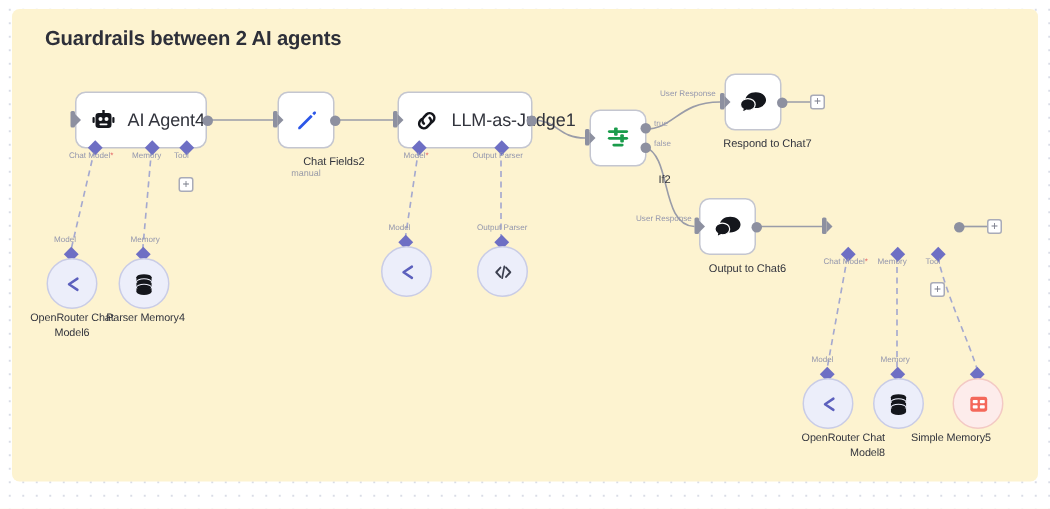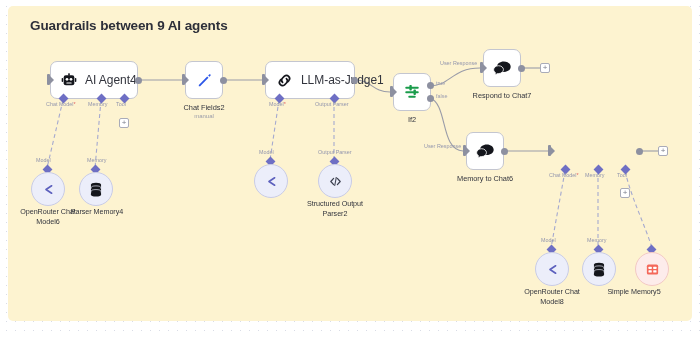--- a/index.html
+++ b/index.html
@@ -51,21 +51,21 @@
   .node-title {
     font-size: 12px;
     color: #32343d;
     white-space: nowrap;
     letter-spacing: -0.05px;
   }
   .node-label {
     position: absolute;
     font-size: 7.4px;
     color: #32343d;
-    text-align: center;
+    text-align: right;
     white-space: nowrap;
     letter-spacing: -0.05px;
   }
   .node-sublabel {
     position: absolute;
     font-size: 6px;
     color: #9a9ca8;
     text-align: center;
     white-space: nowrap;
   }
@@ -147,21 +147,21 @@
     white-space: nowrap;
   }
   svg.icon { display: block; }
 </style>
 </head>
 <body>
 
 <div id="canvas">
 
   <div id="sticky">
-    <div id="sticky-title">Guardrails between 9 AI agents</div>
+    <div id="sticky-title">Guardrails between 2 AI agents</div>
   </div>
 
   <svg id="edges" xmlns="http://www.w3.org/2000/svg">
 
     <path d="M 141 80 L 182 80" stroke="#9a9ca8" stroke-width="1.1" fill="none"></path>
 
     <path d="M 223 80 L 262 80" stroke="#9a9ca8" stroke-width="1.1" fill="none"></path>
 
     <path d="M 355 80 C 372 80, 372 92, 390 92" stroke="#9a9ca8" stroke-width="1.1" fill="none"></path>
 
@@ -275,21 +275,21 @@
     <span>
       <svg class="icon" width="19" height="17" viewBox="0 0 26 22">
         <path d="M14.8 1.4 C20.2 1.4 24.2 4.6 24.2 8.6 C24.2 12.6 20.2 15.8 14.8 15.8 C13.6 15.8 12.5 15.66 11.5 15.4 L7.2 17.6 L8.1 14.0 C6.1 12.7 5.4 10.8 5.4 8.6 C5.4 4.6 9.4 1.4 14.8 1.4 Z" fill="#14161c"></path>
         <path d="M7.6 7.2 C3.8 7.2 0.9 9.6 0.9 12.5 C0.9 14.2 1.8 15.6 3.3 16.6 L2.6 19.8 L6.5 17.8 C7.0 17.9 7.3 17.95 7.6 17.95 C11.4 17.95 14.3 15.5 14.3 12.5 C14.3 9.6 11.4 7.2 7.6 7.2 Z" fill="#14161c" stroke="#ffffff" stroke-width="1.1"></path>
       </svg>
     </span>
   </div>
   <div class="port-in arrow" style="left:463px; top:145px;"></div>
   <div class="port-out" style="left:501px; top:148px;"></div>
   <div class="edge-label" style="left:424px; top:143px;">User Response</div>
-  <div class="node-label" style="left:446px; top:174px; width:78px;">Memory to Chat6</div>
+  <div class="node-label" style="left:446px; top:174px; width:78px;">Output to Chat6</div>
 
   <div class="port-in arrow" style="left:548px; top:145px;"></div>
   <div class="port-out" style="left:636px; top:148px;"></div>
   <div class="plus-btn" style="left:658px; top:146px;">+</div>
   <div class="port-diamond" style="left:562px; top:166px;"></div>
   <div class="port-diamond" style="left:595px; top:166px;"></div>
   <div class="port-diamond" style="left:622px; top:166px;"></div>
   <div class="port-caption" style="left:549px; top:172px;"><span>Chat Model</span><span class="req">*</span></div>
   <div class="port-caption" style="left:585px; top:172px;">Memory</div>
   <div class="port-caption" style="left:617px; top:172px;">Tool</div>
@@ -337,32 +337,31 @@
   <div class="port-diamond" style="left:331px; top:158px;"></div>
   <div class="subnode" style="left:318px; top:164px;">
     <span>
       <svg class="icon" width="15" height="15" viewBox="0 0 24 24">
         <path d="M9 7 L4.5 12 L9 17" stroke="#3c4050" stroke-width="2" fill="none" stroke-linecap="round" stroke-linejoin="round"></path>
         <path d="M15 7 L19.5 12 L15 17" stroke="#3c4050" stroke-width="2" fill="none" stroke-linecap="round" stroke-linejoin="round"></path>
         <path d="M13.2 5.6 L10.8 18.4" stroke="#3c4050" stroke-width="1.8" fill="none" stroke-linecap="round"></path>
       </svg>
     </span>
   </div>
-  <div class="sub-caption" style="left:297px; top:199px; width:76px;">Structured Output Parser2</div>
 
   <div class="port-caption" style="left:541px; top:237px;">Model</div>
   <div class="port-diamond" style="left:548px; top:246px;"></div>
   <div class="subnode" style="left:535px; top:252px;">
     <span>
       <svg class="icon" width="15" height="15" viewBox="0 0 24 24">
         <path d="M17 6 L8 12 L17 18" stroke="#5c60bd" stroke-width="2.6" fill="none" stroke-linecap="round" stroke-linejoin="round"></path>
       </svg>
     </span>
   </div>
-  <div class="sub-caption" style="left:514px; top:287px; width:76px;">OpenRouter Chat Model8</div>
+  <div class="sub-caption" style="left:514px; top:287px; width:76px;text-align:right;">OpenRouter Chat Model8</div>
 
   <div class="port-caption" style="left:587px; top:237px;">Memory</div>
   <div class="port-diamond" style="left:595px; top:246px;"></div>
   <div class="subnode" style="left:582px; top:252px;">
     <span>
       <svg class="icon" width="14" height="15" viewBox="0 0 20 22">
         <ellipse cx="10" cy="4.2" rx="7.4" ry="3.1" fill="#14161c"></ellipse>
         <rect x="2.6" y="4.2" width="14.8" height="4.6" fill="#14161c"></rect>
         <ellipse cx="10" cy="8.8" rx="7.4" ry="3.1" fill="#14161c" stroke="#eceefa" stroke-width="1"></ellipse>
         <rect x="2.6" y="9.6" width="14.8" height="4.6" fill="#14161c"></rect>

